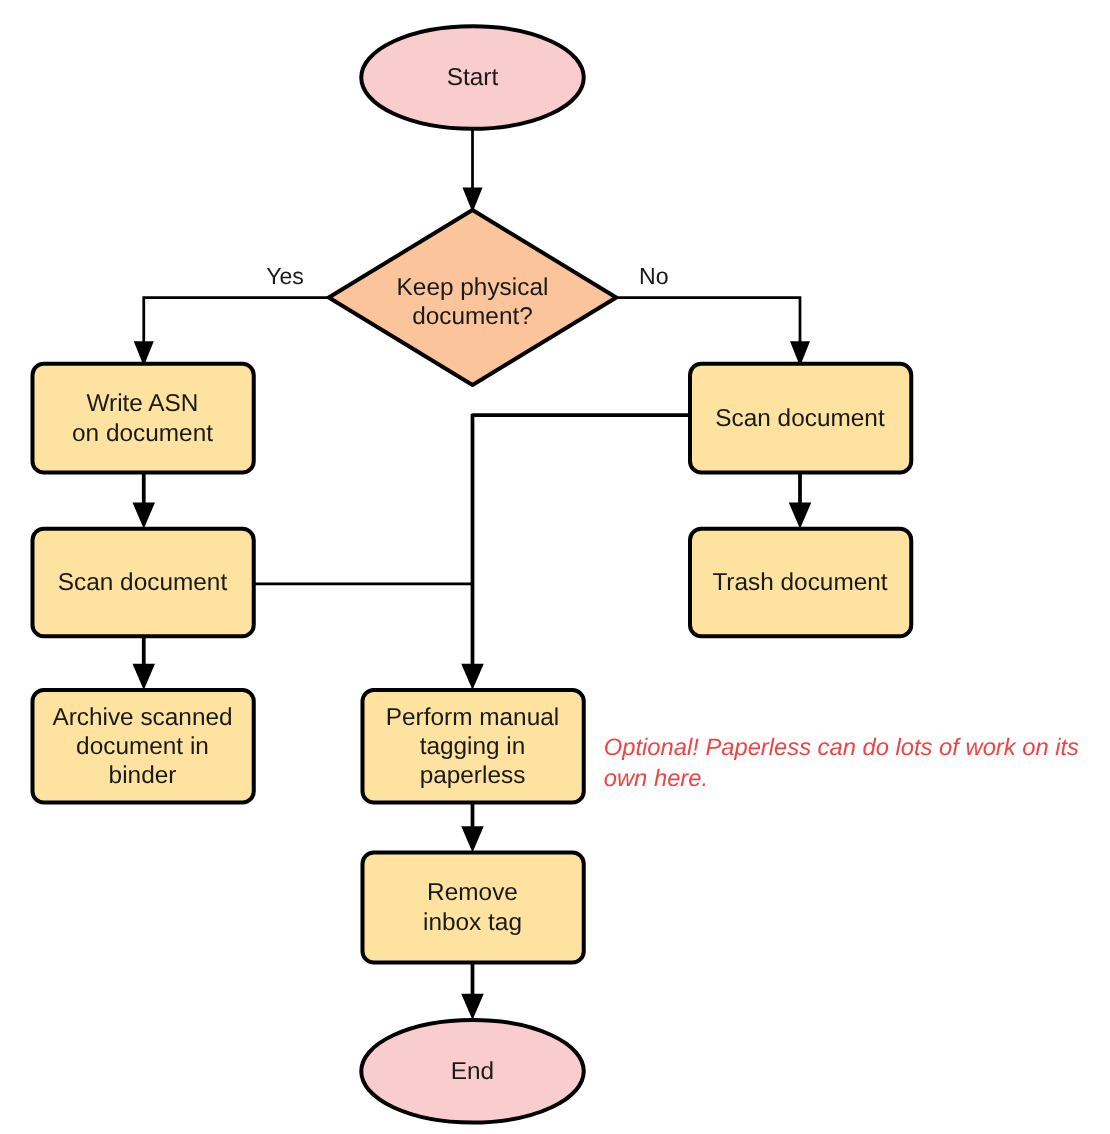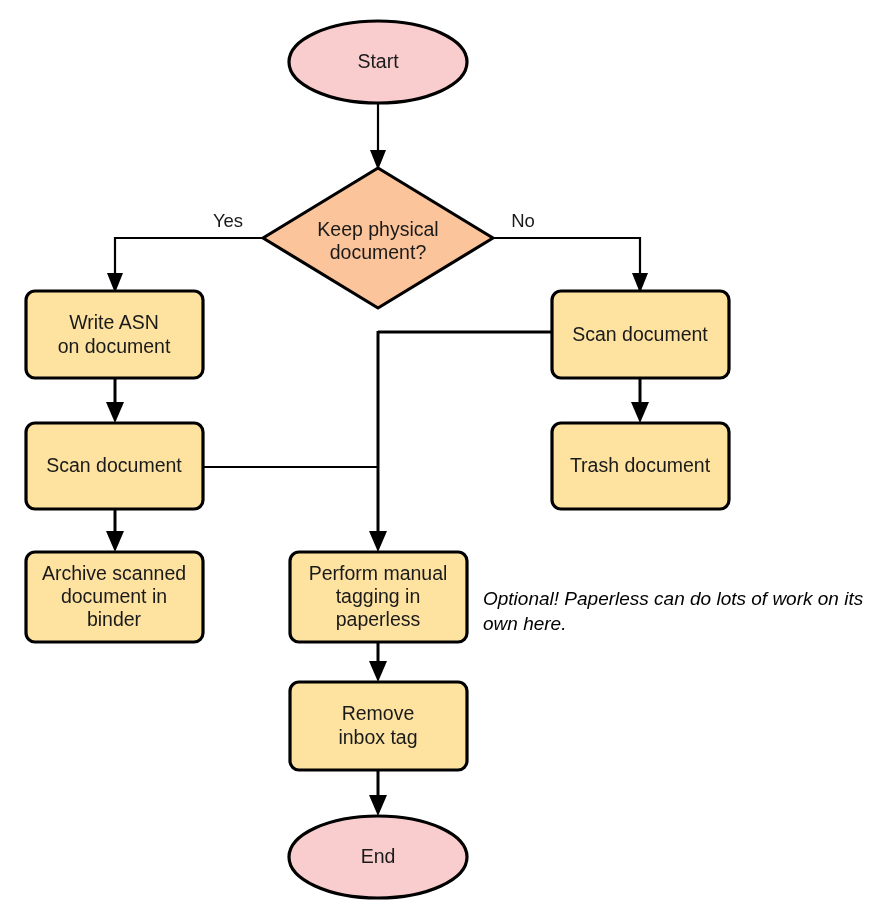--- a/index.html
+++ b/index.html
@@ -59,21 +59,21 @@
     fill: #1a1a1a;
     text-anchor: middle;
     dominant-baseline: middle;
   }
   .note-text {
     position: absolute;
     font-family: "Liberation Sans", sans-serif;
     font-style: italic;
     font-size: 19px;
     line-height: 25px;
-    color: #000000;
+    color: #ef4444;
     white-space: pre-line;
     left: 483px;
     top: 586px;
     width: 404px;
   }
 </style>
 </head>
 <body>
 
 <div id="flow-root">

